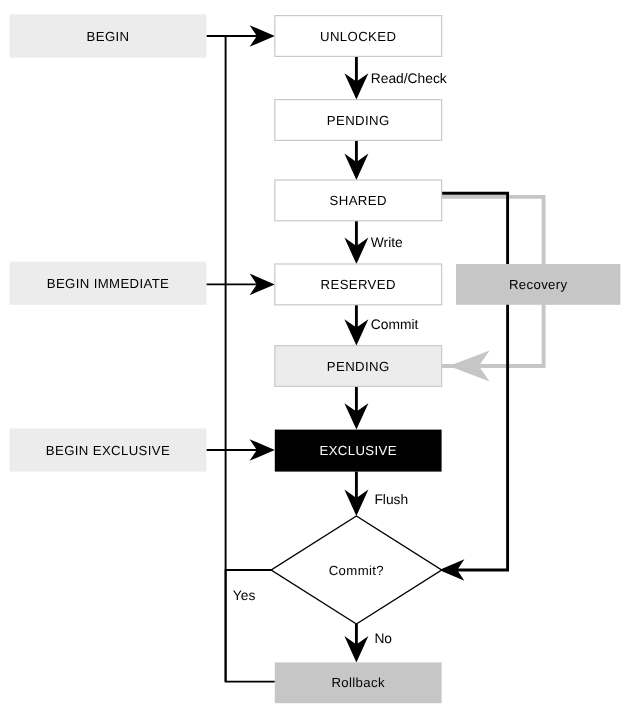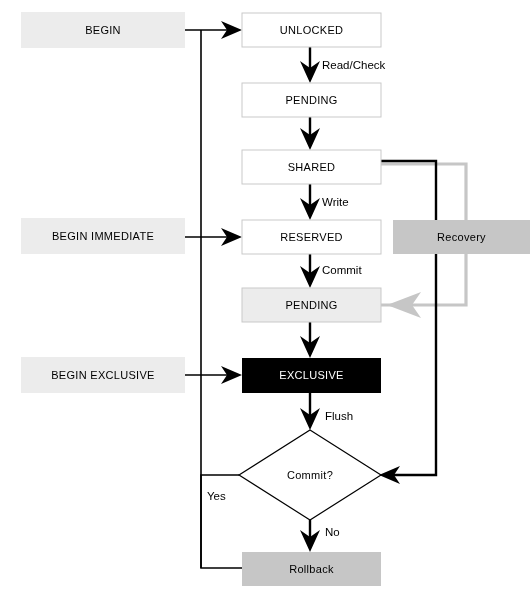--- a/index.html
+++ b/index.html
@@ -10,21 +10,20 @@
   body {
     width: 531px;
     height: 594px;
     font-family: "Liberation Sans", sans-serif;
     overflow: hidden;
   }
   #diagram-root {
     position: relative;
     width: 431px;
     height: 594px;
-    margin-left: 13px;
   }
   svg.canvas {
     position: absolute;
     top: 0;
     left: 0;
     width: 531px;
     height: 594px;
     display: block;
   }
   .node-label {

